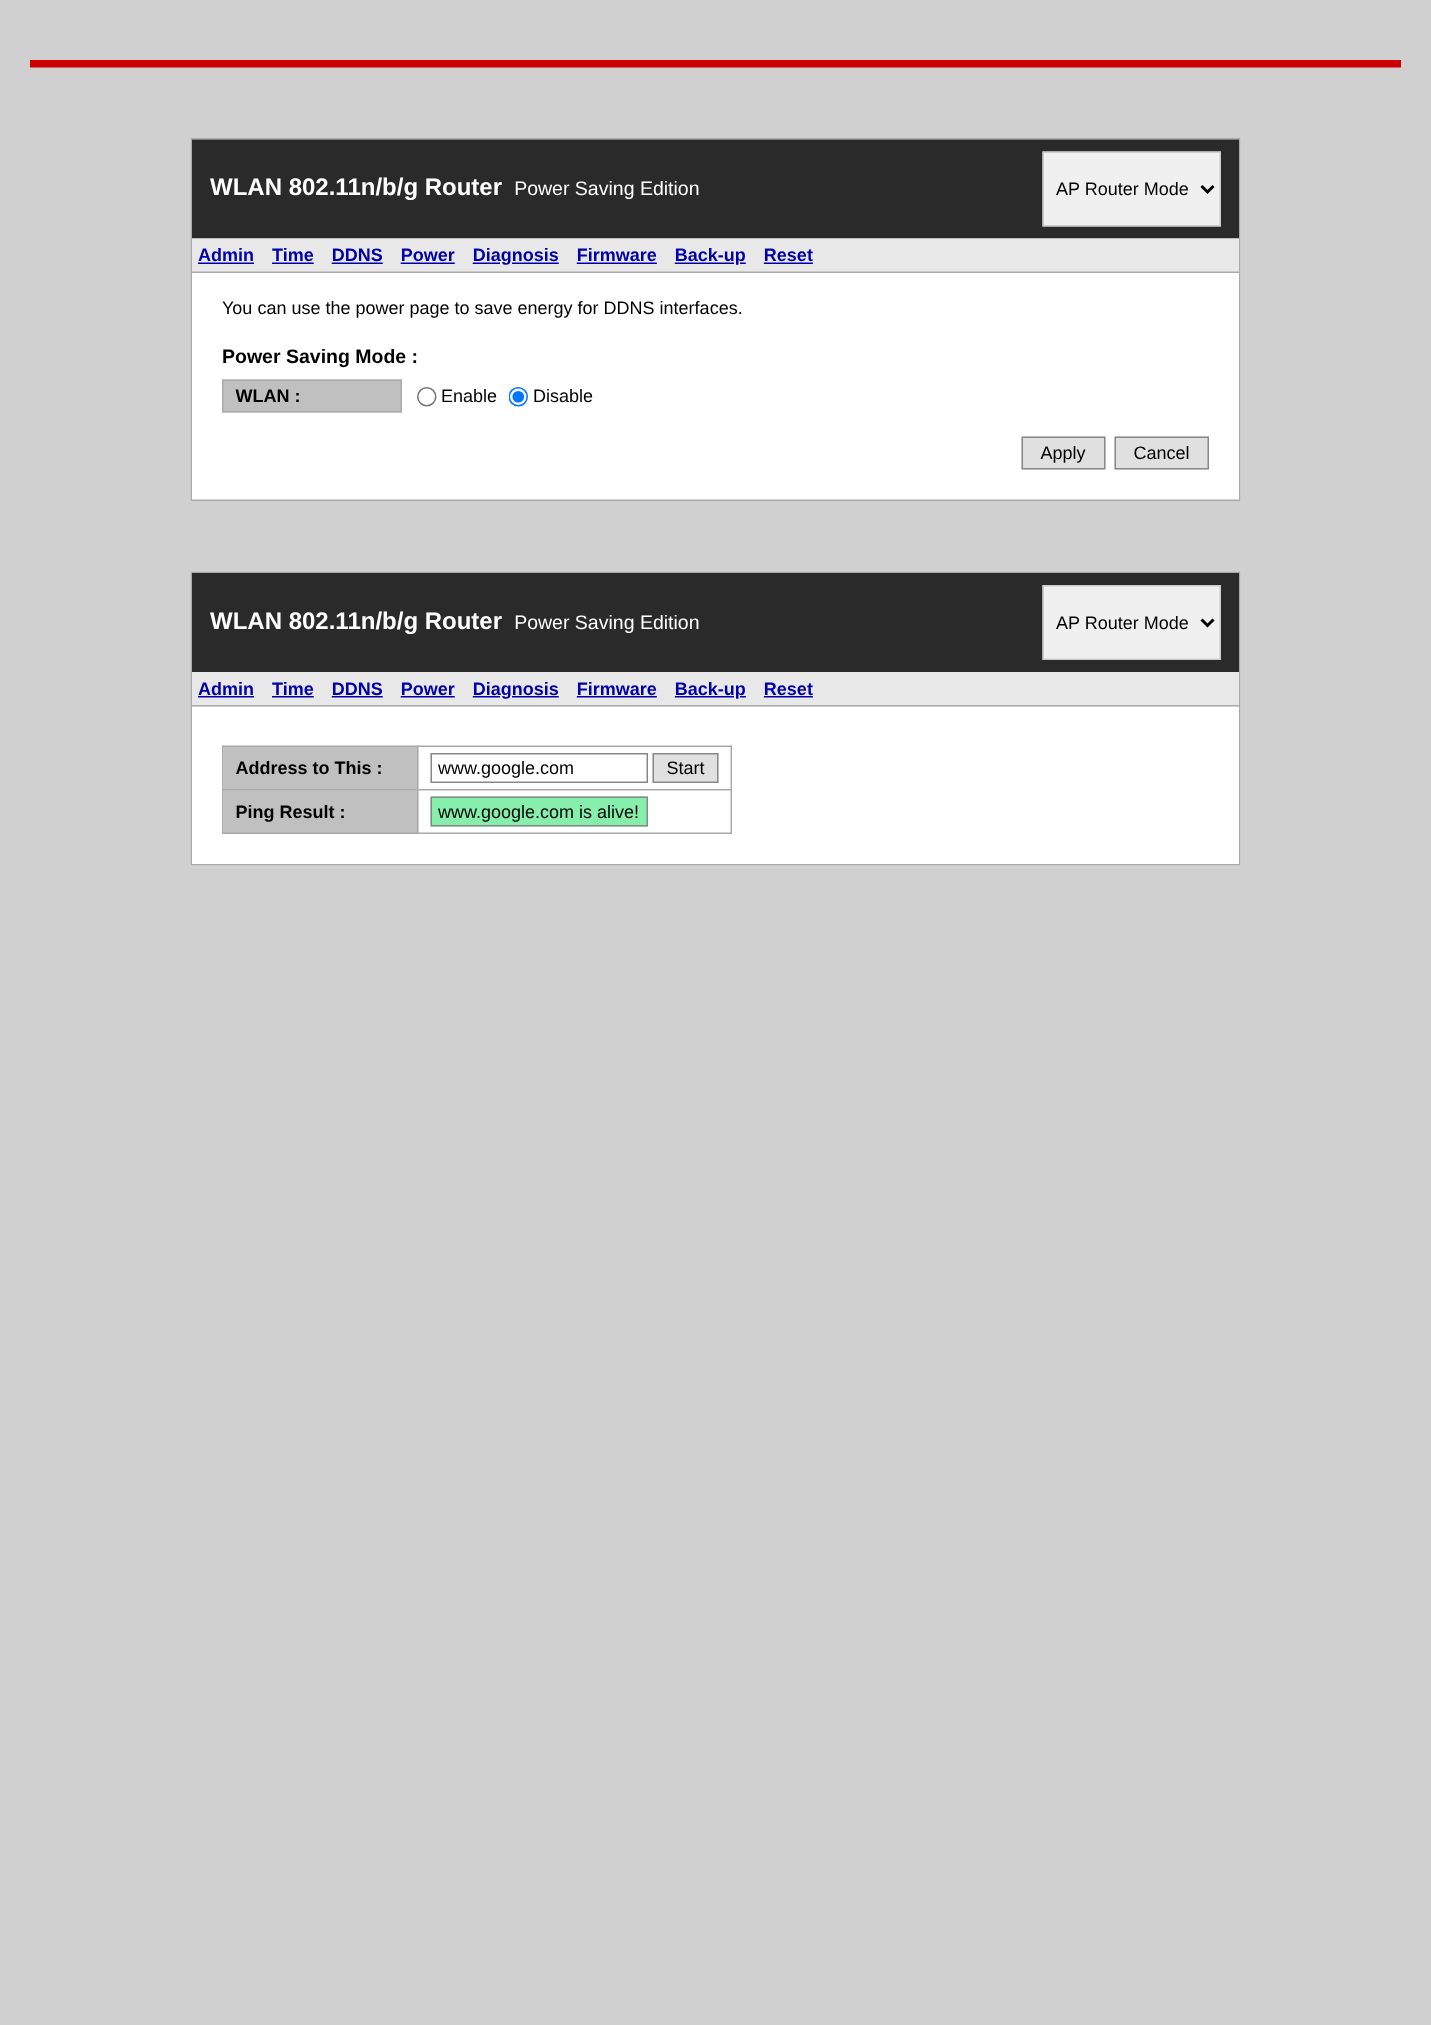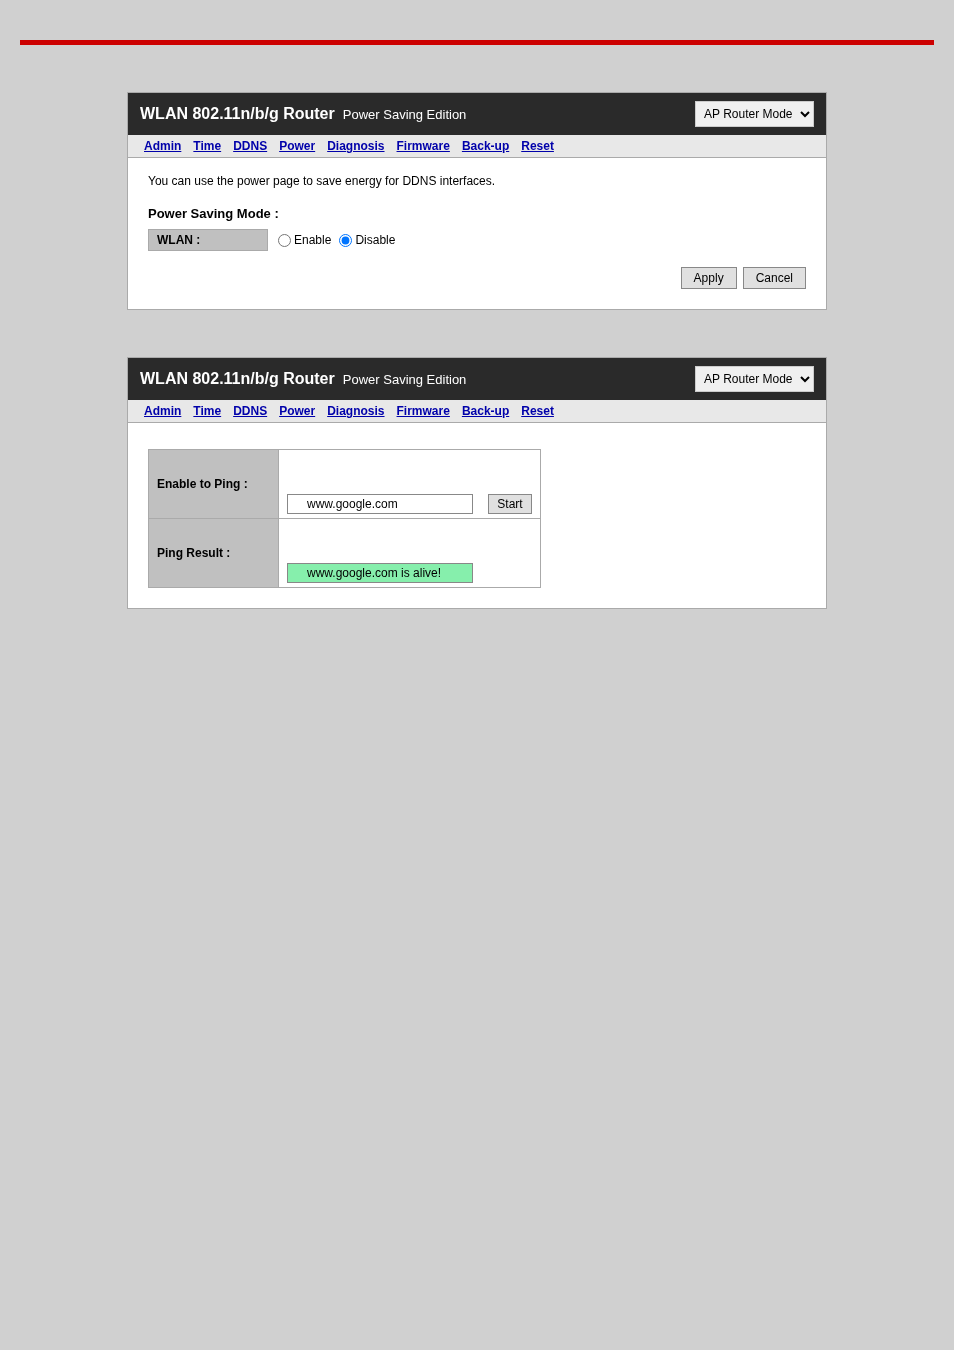--- a/index.html
+++ b/index.html
@@ -37,28 +37,28 @@
     }
     .panel-title .bold {
       font-weight: bold;
     }
     .panel-title .light {
       font-weight: normal;
       font-size: 13px;
     }
     .mode-select {
       font-size: 12px;
-      padding: 4px 4px;
+      padding: 16px 4px;
       border: 1px solid #ccc;
       background: #f0f0f0;
     }
     .nav-bar {
       background: #e8e8e8;
       border-bottom: 1px solid #aaa;
-      padding: 4px 16px;
+      padding: 4px 4px;
       display: flex;
       gap: 12px;
     }
     .nav-bar a {
       color: #00a;
       text-decoration: underline;
       font-size: 12px;
       font-weight: bold;
       cursor: pointer;
     }
@@ -131,26 +131,25 @@
       font-weight: bold;
       min-width: 130px;
     }
     .diag-table td.value-cell {
       background: #fff;
       min-width: 200px;
     }
     .ping-input {
       border: 1px solid #888;
       font-size: 12px;
-      padding: 2px 19px;
-      width: 186px;
-      margin-top: 40px;
+      padding: 2px 4px;
+      width: 145px;
     }
     .start-btn {
-      margin-left: 12px;
+      margin-left: 0;
       padding: 2px 8px;
       font-size: 12px;
       border: 1px solid #888;
       background: #e0e0e0;
       cursor: pointer;
     }
     .red-bar {
       height: 5px;
       background: #cc0000;
       width: 100%;
@@ -223,21 +222,21 @@
       <a>Power</a>
       <a>Diagnosis</a>
       <a>Firmware</a>
       <a>Back-up</a>
       <a>Reset</a>
     </div>
     <div class="panel-body">
       <table class="diag-table">
         <tbody>
             <tr>
-          <td class="label-cell">Enable to Ping :</td>
+          <td class="label-cell">Address to This :</td>
           <td class="value-cell">
             <input type="text" class="ping-input" value="www.google.com" style="">
             <button class="start-btn">Start</button>
           </td>
         </tr>
         <tr>
           <td class="label-cell">Ping Result :</td>
           <td class="value-cell">
             <input type="text" class="ping-input" value="www.google.com is alive!" readonly="" style="background: #86efac; border: 1px solid rgb(136, 136, 136);">
           </td>

